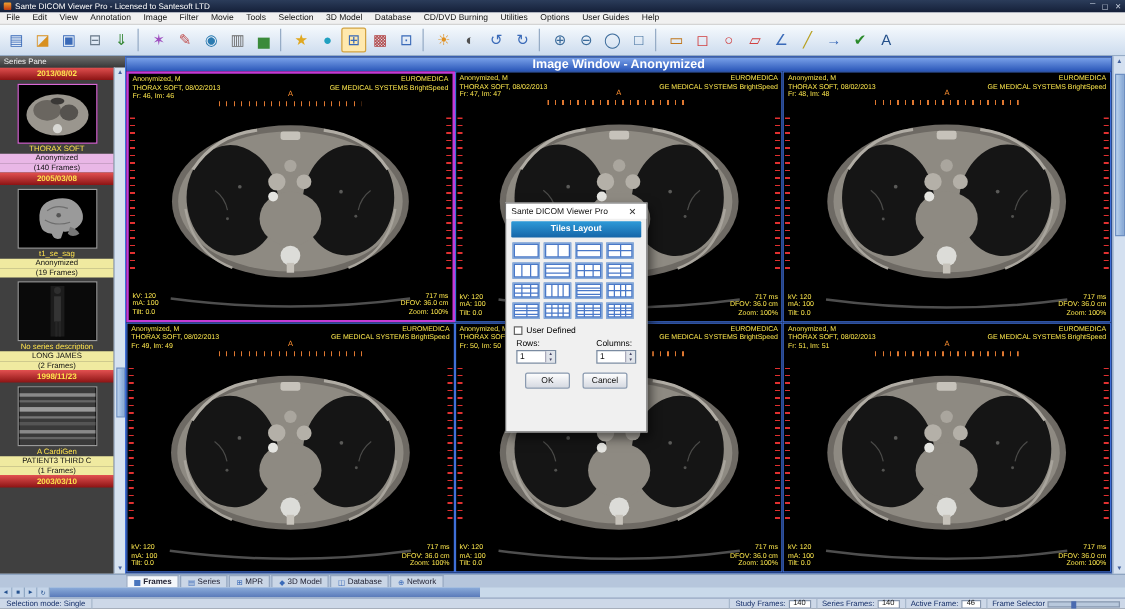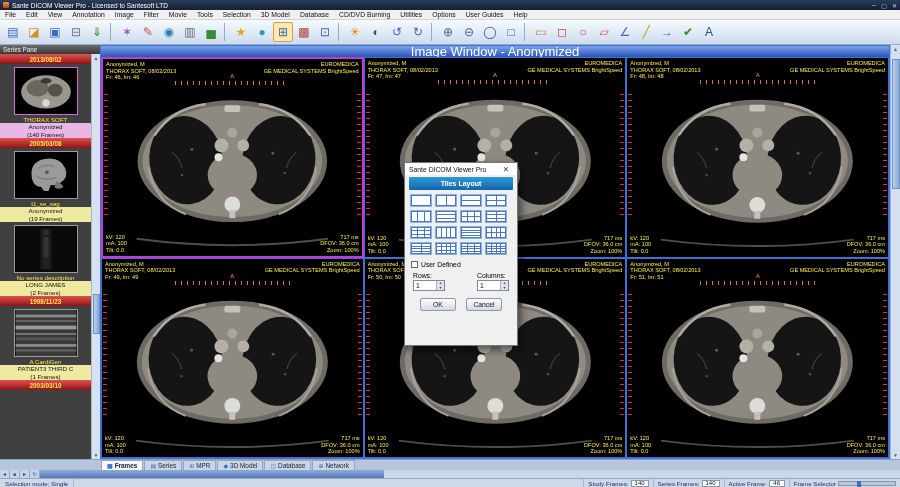--- a/index.html
+++ b/index.html
@@ -30,21 +30,21 @@
   .sp-date{height:10px;background:linear-gradient(#e25050,#8c1414);color:#ffe34d;font-size:6.4px;font-weight:bold;display:flex;align-items:center;justify-content:center;}
   .sp-thumb{width:64px;height:48px;margin:3px auto 1px;background:#000;border:1px solid #9a9a9a;overflow:hidden;}
   .sp-thumb.sel{border:1px solid #d868d4;}
   .sp-thumb svg{width:100%;height:100%;display:block;}
   .sp-name{color:#ffe34d;font-size:6.2px;text-align:center;line-height:7px;}
   .sp-patient,.sp-frames{font-size:6.2px;text-align:center;background:#f0eaa0;color:#111;line-height:7.5px;}
   .sp-patient.sel,.sp-frames.sel{background:#e9b7e6;}
 
   
   .viewer{position:absolute;left:100px;top:45px;width:790px;height:414px;background:#000;border:1px solid #3f6fd8;}
-  .viewer-titlebar{height:11px;background:linear-gradient(#7aa2ea,#2a56b8);color:#fff;font-weight:normal;font-size:13px;display:flex;align-items:center;justify-content:center;}
+  .viewer-titlebar{height:11px;background:linear-gradient(#7aa2ea,#2a56b8);color:#fff;font-weight:bold;font-size:10px;display:flex;align-items:center;justify-content:center;}
   .tile-grid{position:absolute;top:11px;left:0;right:0;bottom:0;display:grid;grid-template-columns:repeat(3,1fr);grid-template-rows:repeat(2,1fr);}
   .tile{position:relative;border:1px solid #3f6fd8;background:#000;overflow:hidden;}
   .tile.sel{border:2px solid #c43ad6;}
   .tile svg.ct{position:absolute;inset:0;width:100%;height:100%;}
   .ov{position:absolute;font-size:5.6px;line-height:6.6px;color:#ffe94d;white-space:nowrap;}
   .ov.tl{left:3px;top:2px;}
   .ov.tr{right:3px;top:2px;text-align:right;}
   .ov.bl{left:3px;bottom:2px;}
   .ov.br{right:3px;bottom:2px;text-align:right;}
   .ruler-l{position:absolute;left:1px;top:18%;height:62%;width:4px;background:repeating-linear-gradient(to bottom,#e03030 0,#e03030 1px,transparent 1px,transparent 6px);}

